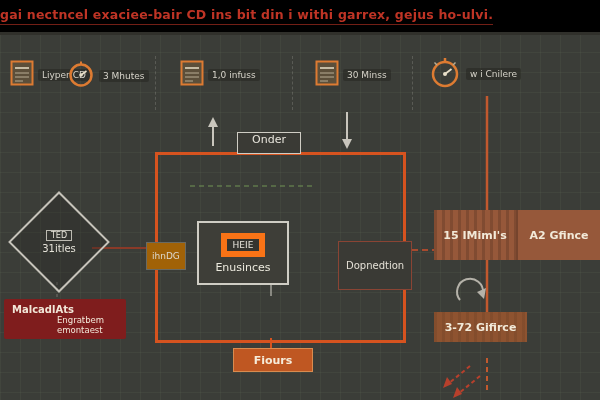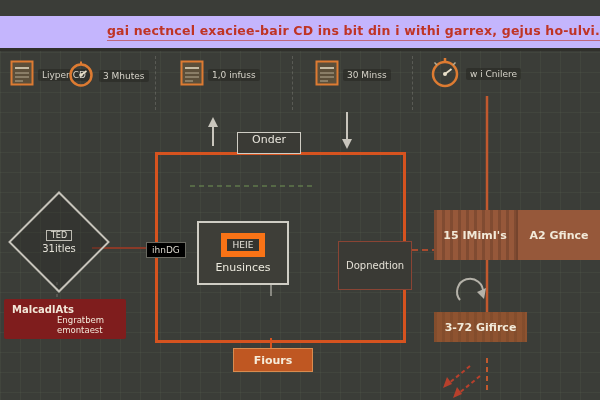--- a/index.html
+++ b/index.html
@@ -3,43 +3,43 @@
 <meta charset="utf-8">
 <style>
   html,body{margin:0;padding:0;background:#2a2a27;}
   .stage{position:relative;width:600px;height:400px;background:#3b3d38;overflow:hidden;
          font-family:"DejaVu Sans",sans-serif;}
   .grid{position:absolute;left:0;right:0;top:32px;bottom:0;
         background-image:
           linear-gradient(rgba(150,170,130,.07) 1px,transparent 1px),
           linear-gradient(90deg,rgba(150,170,130,.07) 1px,transparent 1px);
         background-size:20px 20px;}
-  .header{position:absolute;top:16px;left:0;right:0;height:32px;background:#c4b5fd;
-          border-bottom:3px solid #30302b;display:flex;align-items:center;justify-content:flex-end;z-index:5;}
+  .header{position:absolute;top:0;left:0;right:0;height:32px;background:#000000;
+          border-bottom:3px solid #30302b;display:flex;align-items:center;justify-content:flex-start;z-index:5;}
   .header .ht{color:#bf3425;font-size:12.5px;font-weight:600;letter-spacing:.2px;
           border-bottom:1px solid rgba(191,52,37,.6);padding-bottom:2px;white-space:nowrap;}
 
   .icon-group{position:absolute;display:flex;flex-direction:row;align-items:center;gap:4px;z-index:2;}
   .icon-label{font-size:9px;color:#d6d3c9;background:rgba(28,28,24,.38);padding:1px 4px;border-radius:2px;white-space:nowrap;}
   .sep{position:absolute;top:56px;height:54px;border-left:1px dashed rgba(200,200,190,.22);z-index:1;}
 
   .overlay{position:absolute;left:0;top:0;z-index:1;}
 
   .main-rect{position:absolute;left:155px;top:152px;width:245px;height:185px;border:3px solid #d6531f;z-index:2;}
 
   .onder{position:absolute;left:237px;top:132px;width:62px;height:20px;background:#3a3a35;
          border:1px solid #cfcdc4;color:#e8e5dc;font-size:11px;display:flex;justify-content:center;z-index:4;}
 
   .center-box{position:absolute;left:197px;top:221px;width:88px;height:60px;background:#3e3e38;
               border:2px solid #cfcdc4;display:flex;flex-direction:column;align-items:center;justify-content:center;gap:4px;z-index:3;}
   .center-box .tag{font-size:9px;color:#e8e5dc;border:6px solid #f97316;padding:1px 6px;background:#34342f;}
   .center-box .sub{font-size:11px;color:#eceade;}
 
-  .port-left{position:absolute;left:146px;top:242px;background:#000000;border:1px solid #6a6a62;
-             color:#ddd9cf;font-size:9px;padding:2px 5px;z-index:4;}
+  .port-left{position:absolute;left:146px;top:242px;background:#a16207;border:1px solid #6a6a62;
+             color:#ddd9cf;font-size:9px;padding:8px 5px;z-index:4;}
   .port-right{position:absolute;left:338px;top:241px;background:#3a3a35;border:1px solid #8a4434;
              color:#e4e0d6;font-size:10px;padding:18px 7px;z-index:4;}
 
   .fiours{position:absolute;left:233px;top:348px;width:78px;height:22px;background:#bf5722;border:1px solid #d98b4f;
           color:#f6ecda;font-weight:bold;font-size:11px;display:flex;align-items:center;justify-content:center;z-index:3;}
 
   .diamond{position:absolute;left:23px;top:206px;width:68px;height:68px;border:2px solid #c6c3ba;
            transform:rotate(45deg);background:rgba(40,40,36,.35);z-index:2;}
   .diamond-inner{position:absolute;left:0;top:0;right:0;bottom:0;transform:rotate(-45deg);
            display:flex;flex-direction:column;align-items:center;justify-content:center;gap:2px;}

